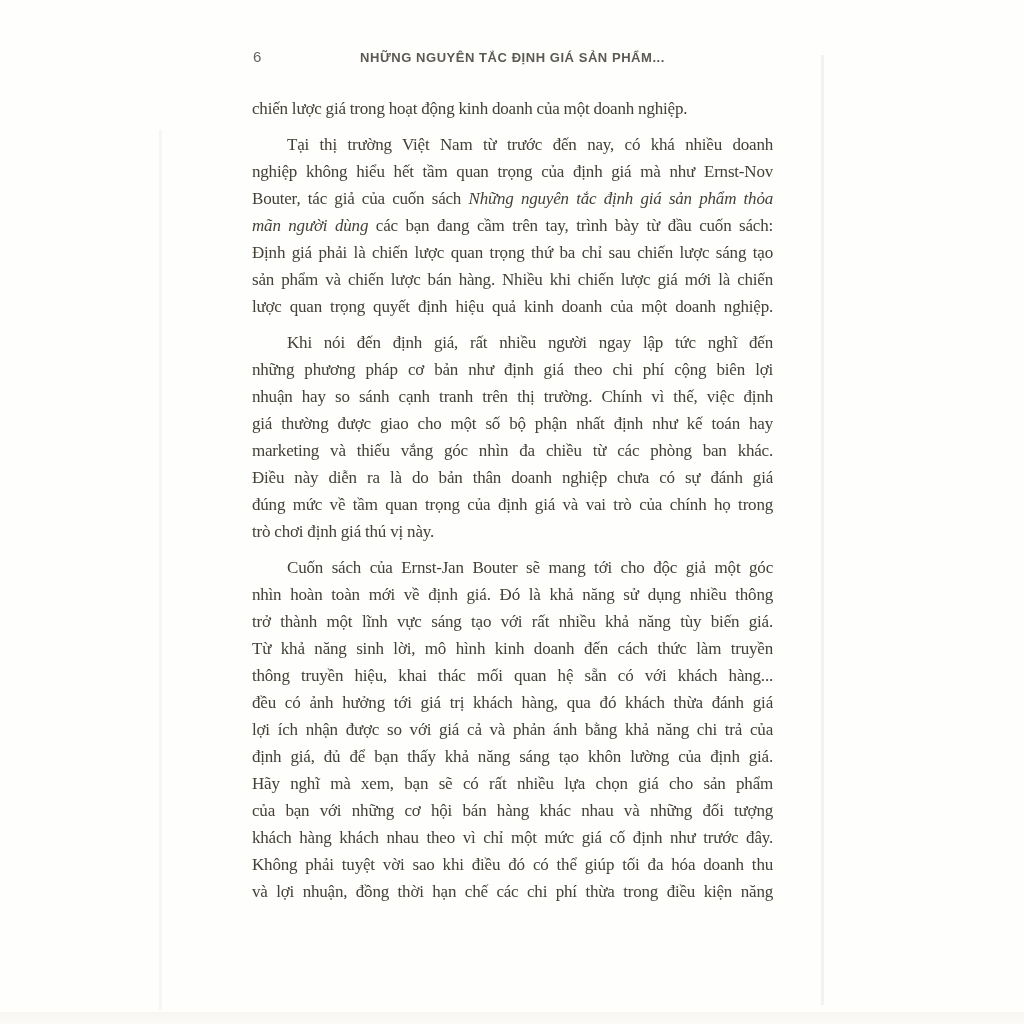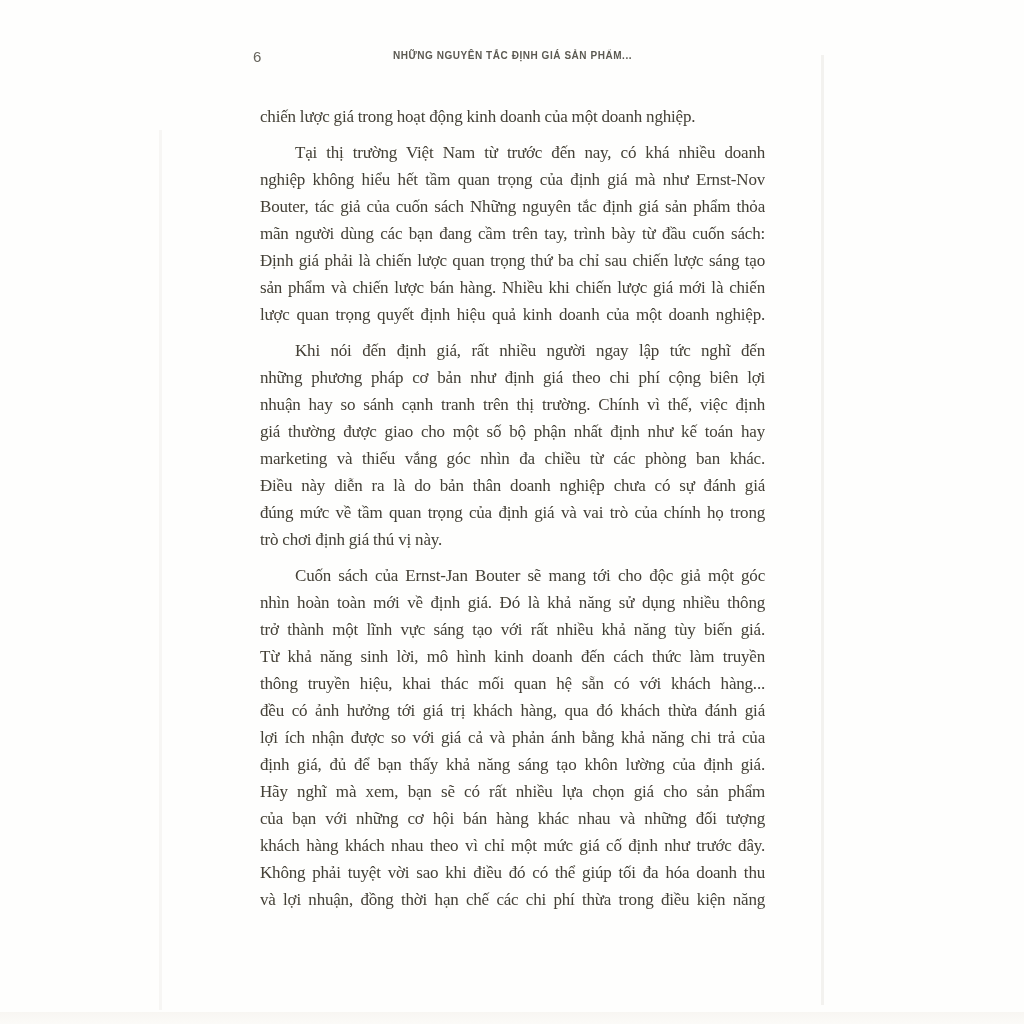--- a/index.html
+++ b/index.html
@@ -48,47 +48,47 @@
     position: absolute;
     left: 1px; top: 1px;
     font-size: 15px;
     color: #66645c;
   }
   .running-title {
     position: absolute;
     left: 0; top: 3px;
     width: 100%;
     text-align: center;
-    font-size: 10px;
+    font-size: 13px;
     font-weight: bold;
     letter-spacing: 0.55px;
     color: #5b5951;
   }
   .body-text {
     position: absolute;
     left: 252px; top: 95px;
     width: 521px;
     font-family: "Liberation Serif", "DejaVu Serif", serif;
     font-size: 17px;
     letter-spacing: -0.2px;
     color: #444036;
   }
-  .para { margin: 8px; }
+  .para { margin: 0; }
   .para + .para { margin-top: 9px; }
   .line {
     height: 27px;
     line-height: 27px;
     text-align: justify;
     text-align-last: justify;
     overflow: hidden;
     white-space: normal;
   }
   .line.last { text-align-last: left; }
   .line.indent { text-indent: 35px; }
-  .italic { }
+  .italic { font-style: italic; }
 </style>
 </head>
 <body>
 
 <div class="canvas">
   <div class="edge-left"></div>
   <div class="edge-right"></div>
   <div class="edge-bottom"></div>
 
   <div class="header">

